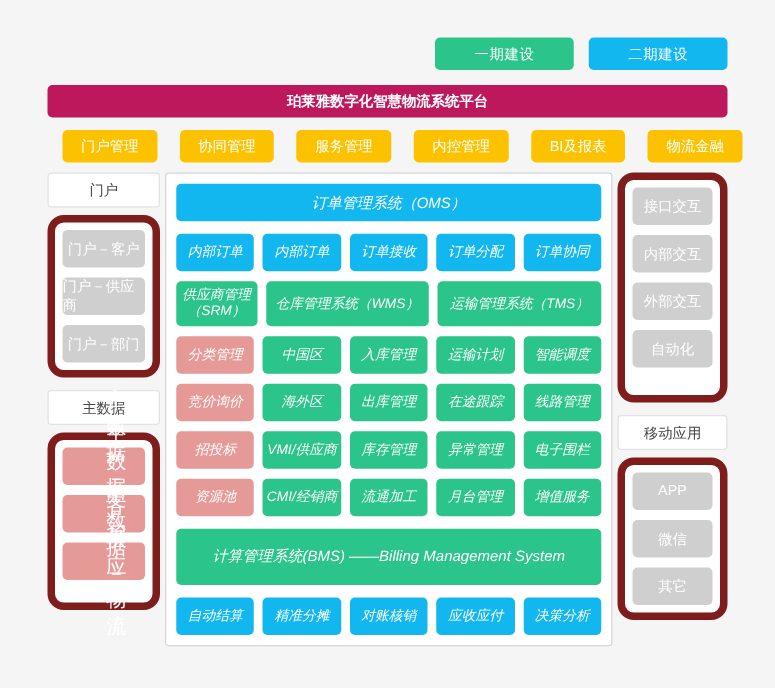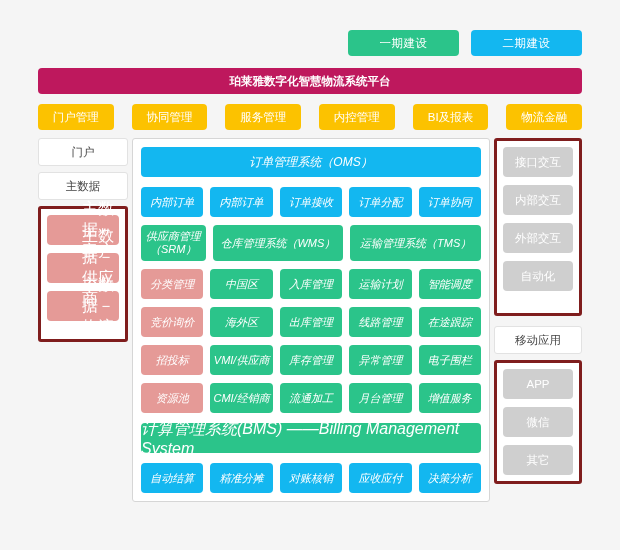--- a/index.html
+++ b/index.html
@@ -50,21 +50,21 @@
     color: #fff;
     font-size: 11.5px;
     font-weight: bold;
     display: flex;
     align-items: center;
     justify-content: center;
   }
   .toprow {
     position: absolute;
     top: 104px;
-    left: 38px;
+    left: 50px;
     width: 544px;
     display: flex;
     gap: 18px;
   }
   .toprow .cell {
     flex: 1;
     height: 26px;
     background: #fcc200;
     border-radius: 4px;
     color: #fff;
@@ -93,23 +93,23 @@
   }
   .col-center {
     position: absolute;
     top: 138px;
     left: 132px;
     width: 358px;
     font-style: italic;
   }
 
   .panel {
-    border: 3px solid #7f1d1d;
+    border: 6px solid #7f1d1d;
     background: #fff;
-    border-radius: 3px;
+    border-radius: 13px;
     padding: 6px;
     box-sizing: border-box;
     margin-bottom: 6px;
   }
   .grp-title {
     height: 26px;
     display: flex;
     align-items: center;
     justify-content: center;
     background: #fff;
@@ -170,25 +170,25 @@
     background: #13b7f0;
     border-radius: 4px;
     color: #fff;
     font-size: 12px;
     display: flex;
     align-items: center;
     justify-content: center;
     margin-bottom: 10px;
   }
   .bms-bar {
-    height: 30px;
+    height: 45px;
     background: #2bc48a;
     border-radius: 4px;
     color: #fff;
-    font-size: 16px;
+    font-size: 12px;
     display: flex;
     align-items: center;
     justify-content: center;
     margin: 10px 0;
   }
   .row {
     display: flex;
     gap: 7px;
     margin-bottom: 8px;
   }
@@ -229,20 +229,25 @@
     <div class="cell">门户管理</div>
     <div class="cell">协同管理</div>
     <div class="cell">服务管理</div>
     <div class="cell">内控管理</div>
     <div class="cell">BI及报表</div>
     <div class="cell">物流金融</div>
   </div>
 
   <div class="col-left">
     <div class="grp-title">门户</div>
+    <div class="panel" style="margin-bottom:10px;">
+      <div class="chip-gray">门户－客户</div>
+      <div class="chip-gray">门户－供应商</div>
+      <div class="chip-gray">门户－部门</div>
+    </div>
     <div class="grp-title">主数据</div>
     <div class="panel">
       <div class="chip-rose">主数据－客户</div>
       <div class="chip-rose">主数据－供应商</div>
       <div class="chip-rose">主数据－物流</div>
     </div>
   </div>
 
   <div class="col-right">
     <div class="panel" style="margin-bottom:10px;">
@@ -282,22 +287,22 @@
         <div class="cellbox green">中国区</div>
         <div class="cellbox green">入库管理</div>
         <div class="cellbox green">运输计划</div>
         <div class="cellbox green">智能调度</div>
       </div>
 
       <div class="row">
         <div class="cellbox rose">竞价询价</div>
         <div class="cellbox green">海外区</div>
         <div class="cellbox green">出库管理</div>
+        <div class="cellbox green">在途跟踪</div>
         <div class="cellbox green">线路管理</div>
-        <div class="cellbox green">在途跟踪</div>
       </div>
 
       <div class="row">
         <div class="cellbox rose">招投标</div>
         <div class="cellbox green">VMI/供应商</div>
         <div class="cellbox green">库存管理</div>
         <div class="cellbox green">异常管理</div>
         <div class="cellbox green">电子围栏</div>
       </div>
 

